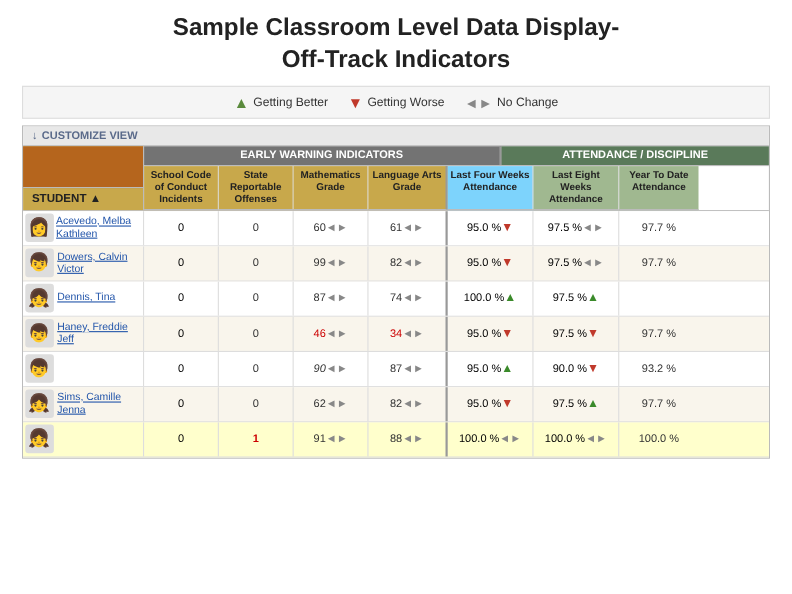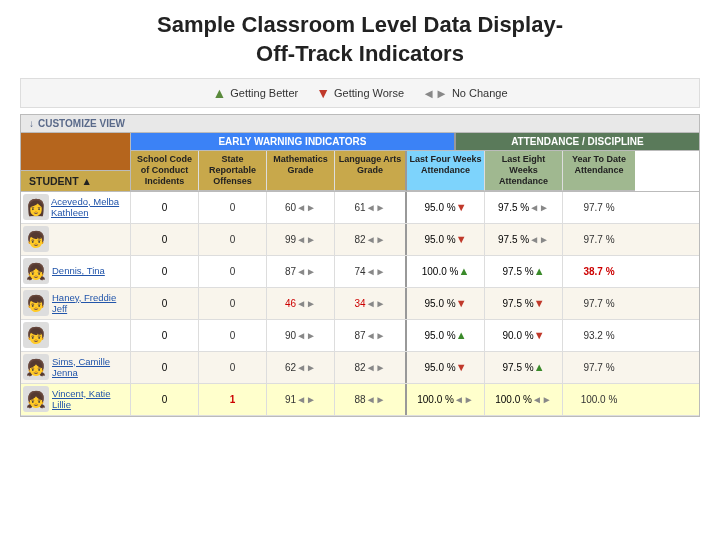--- a/index.html
+++ b/index.html
@@ -108,21 +108,21 @@
     <div style="width:110px; min-width:110px; background:#c8a84b; border-right:1px solid #bbb; display:flex; flex-direction:column;">
       <div style="flex:1; border-bottom:1px solid #bbb; background:#b5651d; text-align:center; font-weight:bold; font-size:10px; color:#fff; padding:3px 2px;"></div>
       <div style="padding:4px 4px 4px 8px; font-weight:bold; font-size:10.5px; color:#222; display:flex; align-items:center; gap:3px;">
         <span>STUDENT</span>
         <span>▲</span>
       </div>
     </div>
 
     <div style="flex:1; display:flex; flex-direction:column;">
       <div style="display:flex; border-bottom:1px solid #bbb;">
-        <div style="flex:4; background:#3b82f6; color:#fff; text-align:center; font-weight:bold; font-size:10px; padding:3px 2px; border-right:2px solid #999;">
+        <div style="flex:4; background:#737373; color:#fff; text-align:center; font-weight:bold; font-size:10px; padding:3px 2px; border-right:2px solid #999;">
           <span>EARLY WARNING INDICATORS</span>
         </div>
         <div style="flex:3; background:#5a7a5a; color:#fff; text-align:center; font-weight:bold; font-size:10px; padding:3px 2px;">
           <span>ATTENDANCE / DISCIPLINE</span>
         </div>
       </div>
       <div style="display:flex;">
         <div class="sub-col col-school" style="width:68px;">
           <span>School Code of Conduct Incidents</span>
         </div>
@@ -158,62 +158,62 @@
     <div style="width:68px;border-right:1px solid #ddd;text-align:center;display:flex;align-items:center;justify-content:center;font-size:10px;color:#333;font-weight:normal;">0</div>
     <div style="width:68px;border-right:1px solid #ddd;text-align:center;display:flex;align-items:center;justify-content:center;font-size:10px;color:#333;">60 <span style="color:#888; font-size:10px;">◄►</span></div>
     <div style="width:72px;border-right:2px solid #999;text-align:center;display:flex;align-items:center;justify-content:center;font-size:10px;color:#333;">61 <span style="color:#888; font-size:10px;">◄►</span></div>
     <div style="width:78px;border-right:1px solid #ddd;text-align:center;display:flex;align-items:center;justify-content:center;font-size:10px;">95.0 % <span style="color:#c0392b; font-size:11px;">▼</span></div>
     <div style="width:78px;border-right:1px solid #ddd;text-align:center;display:flex;align-items:center;justify-content:center;font-size:10px;">97.5 % <span style="color:#888; font-size:10px;">◄►</span></div>
     <div style="width:72px;text-align:center;display:flex;align-items:center;justify-content:center;font-size:10px;color:#333;font-weight:normal;">97.7 %</div>
   </div>
       <div style="display: flex; border-bottom: 1px solid rgb(221, 221, 221); background: rgb(249, 245, 236); min-height: 32px;">
     <div style="width:110px;min-width:110px;border-right:1px solid #ddd;display:flex;align-items:center;padding:2px 3px 2px 2px;">
       <div style="width:26px;height:26px;border-radius:3px;background:#ddd;flex-shrink:0;display:flex;align-items:center;justify-content:center;font-size:16px;overflow:hidden;">👦</div>
+      <span style="font-size:9.5px;color:#2255aa;text-decoration:underline;cursor:pointer;line-height:1.2;text-align:left;padding-left:3px;">Dowers, Calvin Victor</span>
     </div>
     <div style="width:68px;border-right:1px solid #ddd;text-align:center;vertical-align:middle;display:flex;align-items:center;justify-content:center;font-size:10px;">0</div>
     <div style="width:68px;border-right:1px solid #ddd;text-align:center;display:flex;align-items:center;justify-content:center;font-size:10px;color:#333;font-weight:normal;">0</div>
     <div style="width:68px;border-right:1px solid #ddd;text-align:center;display:flex;align-items:center;justify-content:center;font-size:10px;color:#333;">99 <span style="color:#888; font-size:10px;">◄►</span></div>
     <div style="width:72px;border-right:2px solid #999;text-align:center;display:flex;align-items:center;justify-content:center;font-size:10px;color:#333;">82 <span style="color:#888; font-size:10px;">◄►</span></div>
     <div style="width:78px;border-right:1px solid #ddd;text-align:center;display:flex;align-items:center;justify-content:center;font-size:10px;">95.0 % <span style="color:#c0392b; font-size:11px;">▼</span></div>
     <div style="width:78px;border-right:1px solid #ddd;text-align:center;display:flex;align-items:center;justify-content:center;font-size:10px;">97.5 % <span style="color:#888; font-size:10px;">◄►</span></div>
     <div style="width:72px;text-align:center;display:flex;align-items:center;justify-content:center;font-size:10px;color:#333;font-weight:normal;">97.7 %</div>
   </div>
       <div style="display: flex; border-bottom: 1px solid rgb(221, 221, 221); background: rgb(255, 255, 255); min-height: 32px;">
     <div style="width:110px;min-width:110px;border-right:1px solid #ddd;display:flex;align-items:center;padding:2px 3px 2px 2px;">
       <div style="width:26px;height:26px;border-radius:3px;background:#ddd;flex-shrink:0;display:flex;align-items:center;justify-content:center;font-size:16px;overflow:hidden;">👧</div>
       <span style="font-size:9.5px;color:#2255aa;text-decoration:underline;cursor:pointer;line-height:1.2;text-align:left;padding-left:3px;">Dennis, Tina</span>
     </div>
     <div style="width:68px;border-right:1px solid #ddd;text-align:center;vertical-align:middle;display:flex;align-items:center;justify-content:center;font-size:10px;">0</div>
     <div style="width:68px;border-right:1px solid #ddd;text-align:center;display:flex;align-items:center;justify-content:center;font-size:10px;color:#333;font-weight:normal;">0</div>
     <div style="width:68px;border-right:1px solid #ddd;text-align:center;display:flex;align-items:center;justify-content:center;font-size:10px;color:#333;">87 <span style="color:#888; font-size:10px;">◄►</span></div>
     <div style="width:72px;border-right:2px solid #999;text-align:center;display:flex;align-items:center;justify-content:center;font-size:10px;color:#333;">74 <span style="color:#888; font-size:10px;">◄►</span></div>
     <div style="width:78px;border-right:1px solid #ddd;text-align:center;display:flex;align-items:center;justify-content:center;font-size:10px;">100.0 % <span style="color:#3a8a2a; font-size:11px;">▲</span></div>
     <div style="width:78px;border-right:1px solid #ddd;text-align:center;display:flex;align-items:center;justify-content:center;font-size:10px;">97.5 % <span style="color:#3a8a2a; font-size:11px;">▲</span></div>
-    <div style="width:72px;text-align:center;display:flex;align-items:center;justify-content:center;font-size:10px;color:#cc0000;font-weight:bold;">38.7 %</div>
   </div>
       <div style="display: flex; border-bottom: 1px solid rgb(221, 221, 221); background: rgb(249, 245, 236); min-height: 32px;">
     <div style="width:110px;min-width:110px;border-right:1px solid #ddd;display:flex;align-items:center;padding:2px 3px 2px 2px;">
       <div style="width:26px;height:26px;border-radius:3px;background:#ddd;flex-shrink:0;display:flex;align-items:center;justify-content:center;font-size:16px;overflow:hidden;">👦</div>
       <span style="font-size:9.5px;color:#2255aa;text-decoration:underline;cursor:pointer;line-height:1.2;text-align:left;padding-left:3px;">Haney, Freddie Jeff</span>
     </div>
     <div style="width:68px;border-right:1px solid #ddd;text-align:center;vertical-align:middle;display:flex;align-items:center;justify-content:center;font-size:10px;">0</div>
     <div style="width:68px;border-right:1px solid #ddd;text-align:center;display:flex;align-items:center;justify-content:center;font-size:10px;color:#333;font-weight:normal;">0</div>
     <div style="width:68px;border-right:1px solid #ddd;text-align:center;display:flex;align-items:center;justify-content:center;font-size:10px;color:#cc0000;">46 <span style="color:#888; font-size:10px;">◄►</span></div>
     <div style="width:72px;border-right:2px solid #999;text-align:center;display:flex;align-items:center;justify-content:center;font-size:10px;color:#cc0000;">34 <span style="color:#888; font-size:10px;">◄►</span></div>
     <div style="width:78px;border-right:1px solid #ddd;text-align:center;display:flex;align-items:center;justify-content:center;font-size:10px;">95.0 % <span style="color:#c0392b; font-size:11px;">▼</span></div>
     <div style="width:78px;border-right:1px solid #ddd;text-align:center;display:flex;align-items:center;justify-content:center;font-size:10px;">97.5 % <span style="color:#c0392b; font-size:11px;">▼</span></div>
     <div style="width:72px;text-align:center;display:flex;align-items:center;justify-content:center;font-size:10px;color:#333;font-weight:normal;">97.7 %</div>
   </div>
       <div style="display: flex; border-bottom: 1px solid rgb(221, 221, 221); background: rgb(255, 255, 255); min-height: 32px;">
     <div style="width:110px;min-width:110px;border-right:1px solid #ddd;display:flex;align-items:center;padding:2px 3px 2px 2px;">
       <div style="width:26px;height:26px;border-radius:3px;background:#ddd;flex-shrink:0;display:flex;align-items:center;justify-content:center;font-size:16px;overflow:hidden;">👦</div>
     </div>
     <div style="width:68px;border-right:1px solid #ddd;text-align:center;vertical-align:middle;display:flex;align-items:center;justify-content:center;font-size:10px;">0</div>
     <div style="width:68px;border-right:1px solid #ddd;text-align:center;display:flex;align-items:center;justify-content:center;font-size:10px;color:#333;font-weight:normal;">0</div>
-    <div style="width:68px;border-right:1px solid #ddd;text-align:center;display:flex;align-items:center;justify-content:center;font-size:10px;color:#333;">90 <span style="color:#888; font-size:10px;">◄►</span></div>
+    <div style="width:68px;border-right:1px solid #ddd;text-align:center;display:flex;align-items:center;justify-content:center;font-size:10px;color:#333;font-style:italic;">90 <span style="color:#888; font-size:10px;">◄►</span></div>
     <div style="width:72px;border-right:2px solid #999;text-align:center;display:flex;align-items:center;justify-content:center;font-size:10px;color:#333;">87 <span style="color:#888; font-size:10px;">◄►</span></div>
     <div style="width:78px;border-right:1px solid #ddd;text-align:center;display:flex;align-items:center;justify-content:center;font-size:10px;">95.0 % <span style="color:#3a8a2a; font-size:11px;">▲</span></div>
     <div style="width:78px;border-right:1px solid #ddd;text-align:center;display:flex;align-items:center;justify-content:center;font-size:10px;">90.0 % <span style="color:#c0392b; font-size:11px;">▼</span></div>
     <div style="width:72px;text-align:center;display:flex;align-items:center;justify-content:center;font-size:10px;color:#333;font-weight:normal;">93.2 %</div>
   </div>
       <div style="display: flex; border-bottom: 1px solid rgb(221, 221, 221); background: rgb(249, 245, 236); min-height: 32px;">
     <div style="width:110px;min-width:110px;border-right:1px solid #ddd;display:flex;align-items:center;padding:2px 3px 2px 2px;">
       <div style="width:26px;height:26px;border-radius:3px;background:#ddd;flex-shrink:0;display:flex;align-items:center;justify-content:center;font-size:16px;overflow:hidden;">👧</div>
       <span style="font-size:9.5px;color:#2255aa;text-decoration:underline;cursor:pointer;line-height:1.2;text-align:left;padding-left:3px;">Sims, Camille Jenna</span>
     </div>
@@ -221,21 +221,20 @@
     <div style="width:68px;border-right:1px solid #ddd;text-align:center;display:flex;align-items:center;justify-content:center;font-size:10px;color:#333;font-weight:normal;">0</div>
     <div style="width:68px;border-right:1px solid #ddd;text-align:center;display:flex;align-items:center;justify-content:center;font-size:10px;color:#333;">62 <span style="color:#888; font-size:10px;">◄►</span></div>
     <div style="width:72px;border-right:2px solid #999;text-align:center;display:flex;align-items:center;justify-content:center;font-size:10px;color:#333;">82 <span style="color:#888; font-size:10px;">◄►</span></div>
     <div style="width:78px;border-right:1px solid #ddd;text-align:center;display:flex;align-items:center;justify-content:center;font-size:10px;">95.0 % <span style="color:#c0392b; font-size:11px;">▼</span></div>
     <div style="width:78px;border-right:1px solid #ddd;text-align:center;display:flex;align-items:center;justify-content:center;font-size:10px;">97.5 % <span style="color:#3a8a2a; font-size:11px;">▲</span></div>
     <div style="width:72px;text-align:center;display:flex;align-items:center;justify-content:center;font-size:10px;color:#333;font-weight:normal;">97.7 %</div>
   </div>
       <div style="display: flex; border-bottom: 1px solid rgb(221, 221, 221); background: rgb(255, 255, 204); min-height: 32px;">
     <div style="width:110px;min-width:110px;border-right:1px solid #ddd;display:flex;align-items:center;padding:2px 3px 2px 2px;">
       <div style="width:26px;height:26px;border-radius:3px;background:#ddd;flex-shrink:0;display:flex;align-items:center;justify-content:center;font-size:16px;overflow:hidden;">👧</div>
-      <span style="font-size:9.5px;color:#2255aa;text-decoration:underline;cursor:pointer;line-height:1.2;text-align:left;padding-left:3px;">Vincent, Katie Lillie</span>
     </div>
     <div style="width:68px;border-right:1px solid #ddd;text-align:center;vertical-align:middle;display:flex;align-items:center;justify-content:center;font-size:10px;">0</div>
     <div style="width:68px;border-right:1px solid #ddd;text-align:center;display:flex;align-items:center;justify-content:center;font-size:10px;color:#cc0000;font-weight:bold;">1</div>
     <div style="width:68px;border-right:1px solid #ddd;text-align:center;display:flex;align-items:center;justify-content:center;font-size:10px;color:#333;">91 <span style="color:#888; font-size:10px;">◄►</span></div>
     <div style="width:72px;border-right:2px solid #999;text-align:center;display:flex;align-items:center;justify-content:center;font-size:10px;color:#333;">88 <span style="color:#888; font-size:10px;">◄►</span></div>
     <div style="width:78px;border-right:1px solid #ddd;text-align:center;display:flex;align-items:center;justify-content:center;font-size:10px;">100.0 % <span style="color:#888; font-size:10px;">◄►</span></div>
     <div style="width:78px;border-right:1px solid #ddd;text-align:center;display:flex;align-items:center;justify-content:center;font-size:10px;">100.0 % <span style="color:#888; font-size:10px;">◄►</span></div>
     <div style="width:72px;text-align:center;display:flex;align-items:center;justify-content:center;font-size:10px;color:#333;font-weight:normal;">100.0 %</div>
   </div>
     </div>

